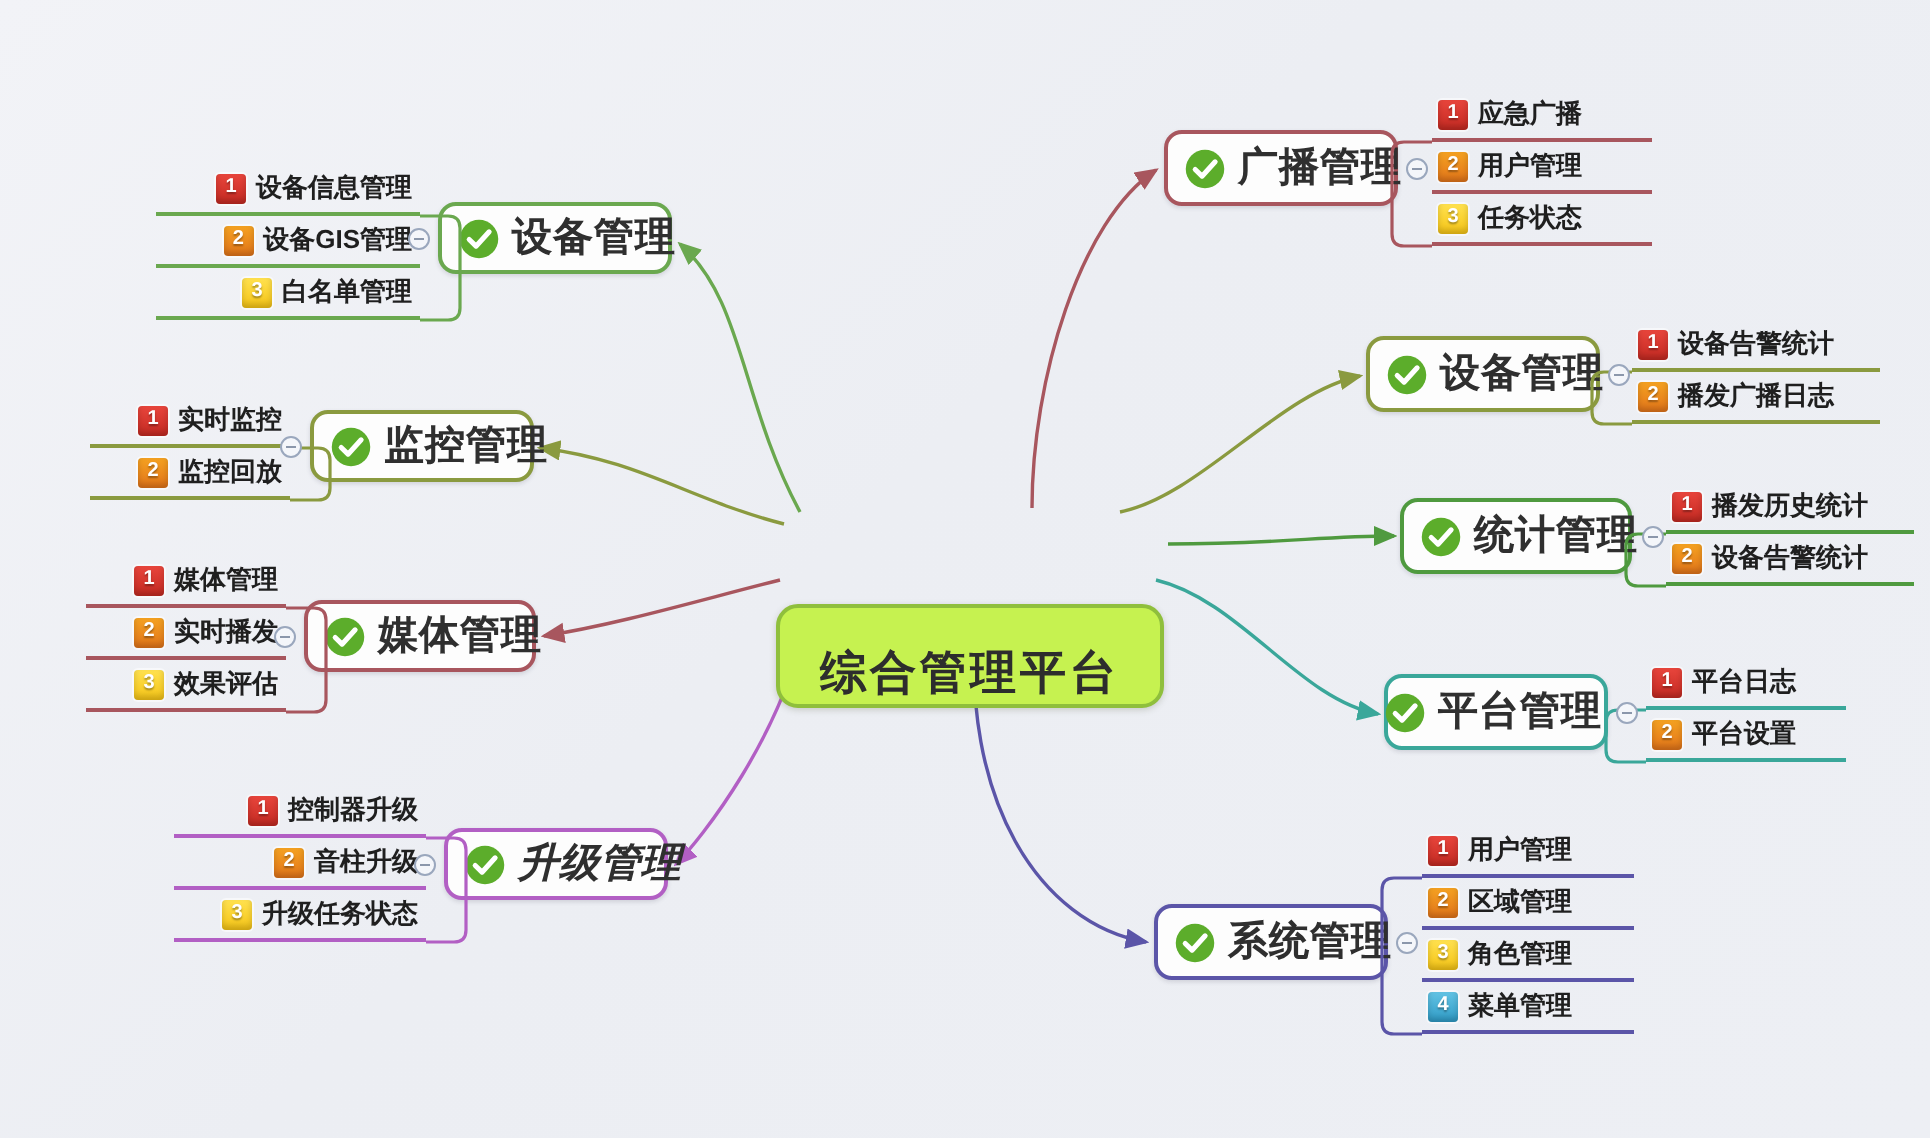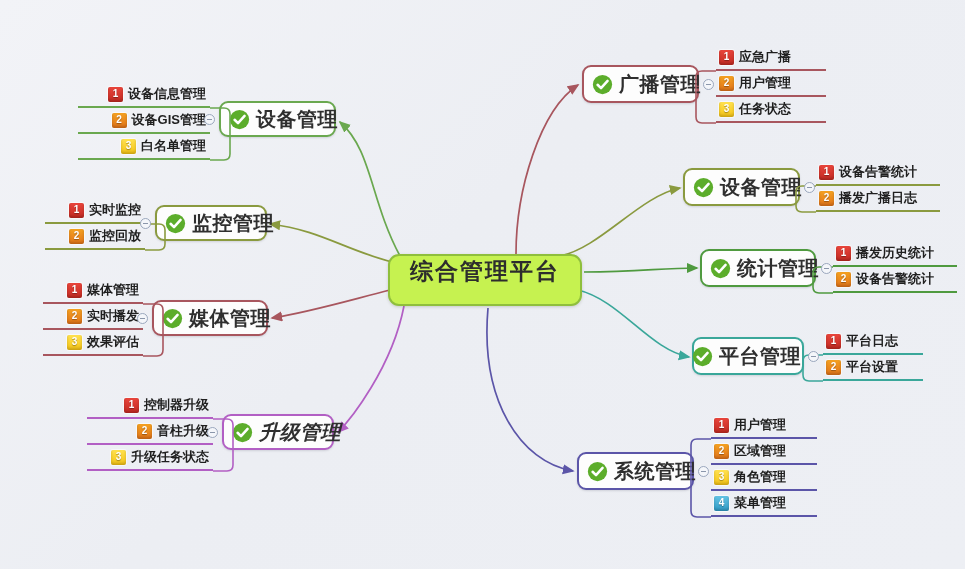--- a/index.html
+++ b/index.html
@@ -35,23 +35,24 @@
     letter-spacing:.5px;line-height:1;
   }
   .check{width:21px;height:21px;flex:0 0 21px;display:block;}
 
   
   #root-node{
     position:absolute;
     background:#c6f250;
     border:2px solid #8fbf3c;
     border-radius:11px;
-    display:flex;align-items:flex-start;justify-content:center;
+    display:flex;align-items:flex-end;justify-content:center;
     box-shadow:0 1px 3px rgba(90,100,70,.25);
     box-sizing:border-box;
+    margin-top:48px;
   }
   #root-node .rlbl{
     font-size:23px;font-weight:bold;color:#2d2d2d;letter-spacing:2px;
   }
 
   
   .leafgroup{position:absolute;}
   .leaf{
     display:flex;align-items:center;gap:5px;
     padding:1px 4px 3px 3px;

